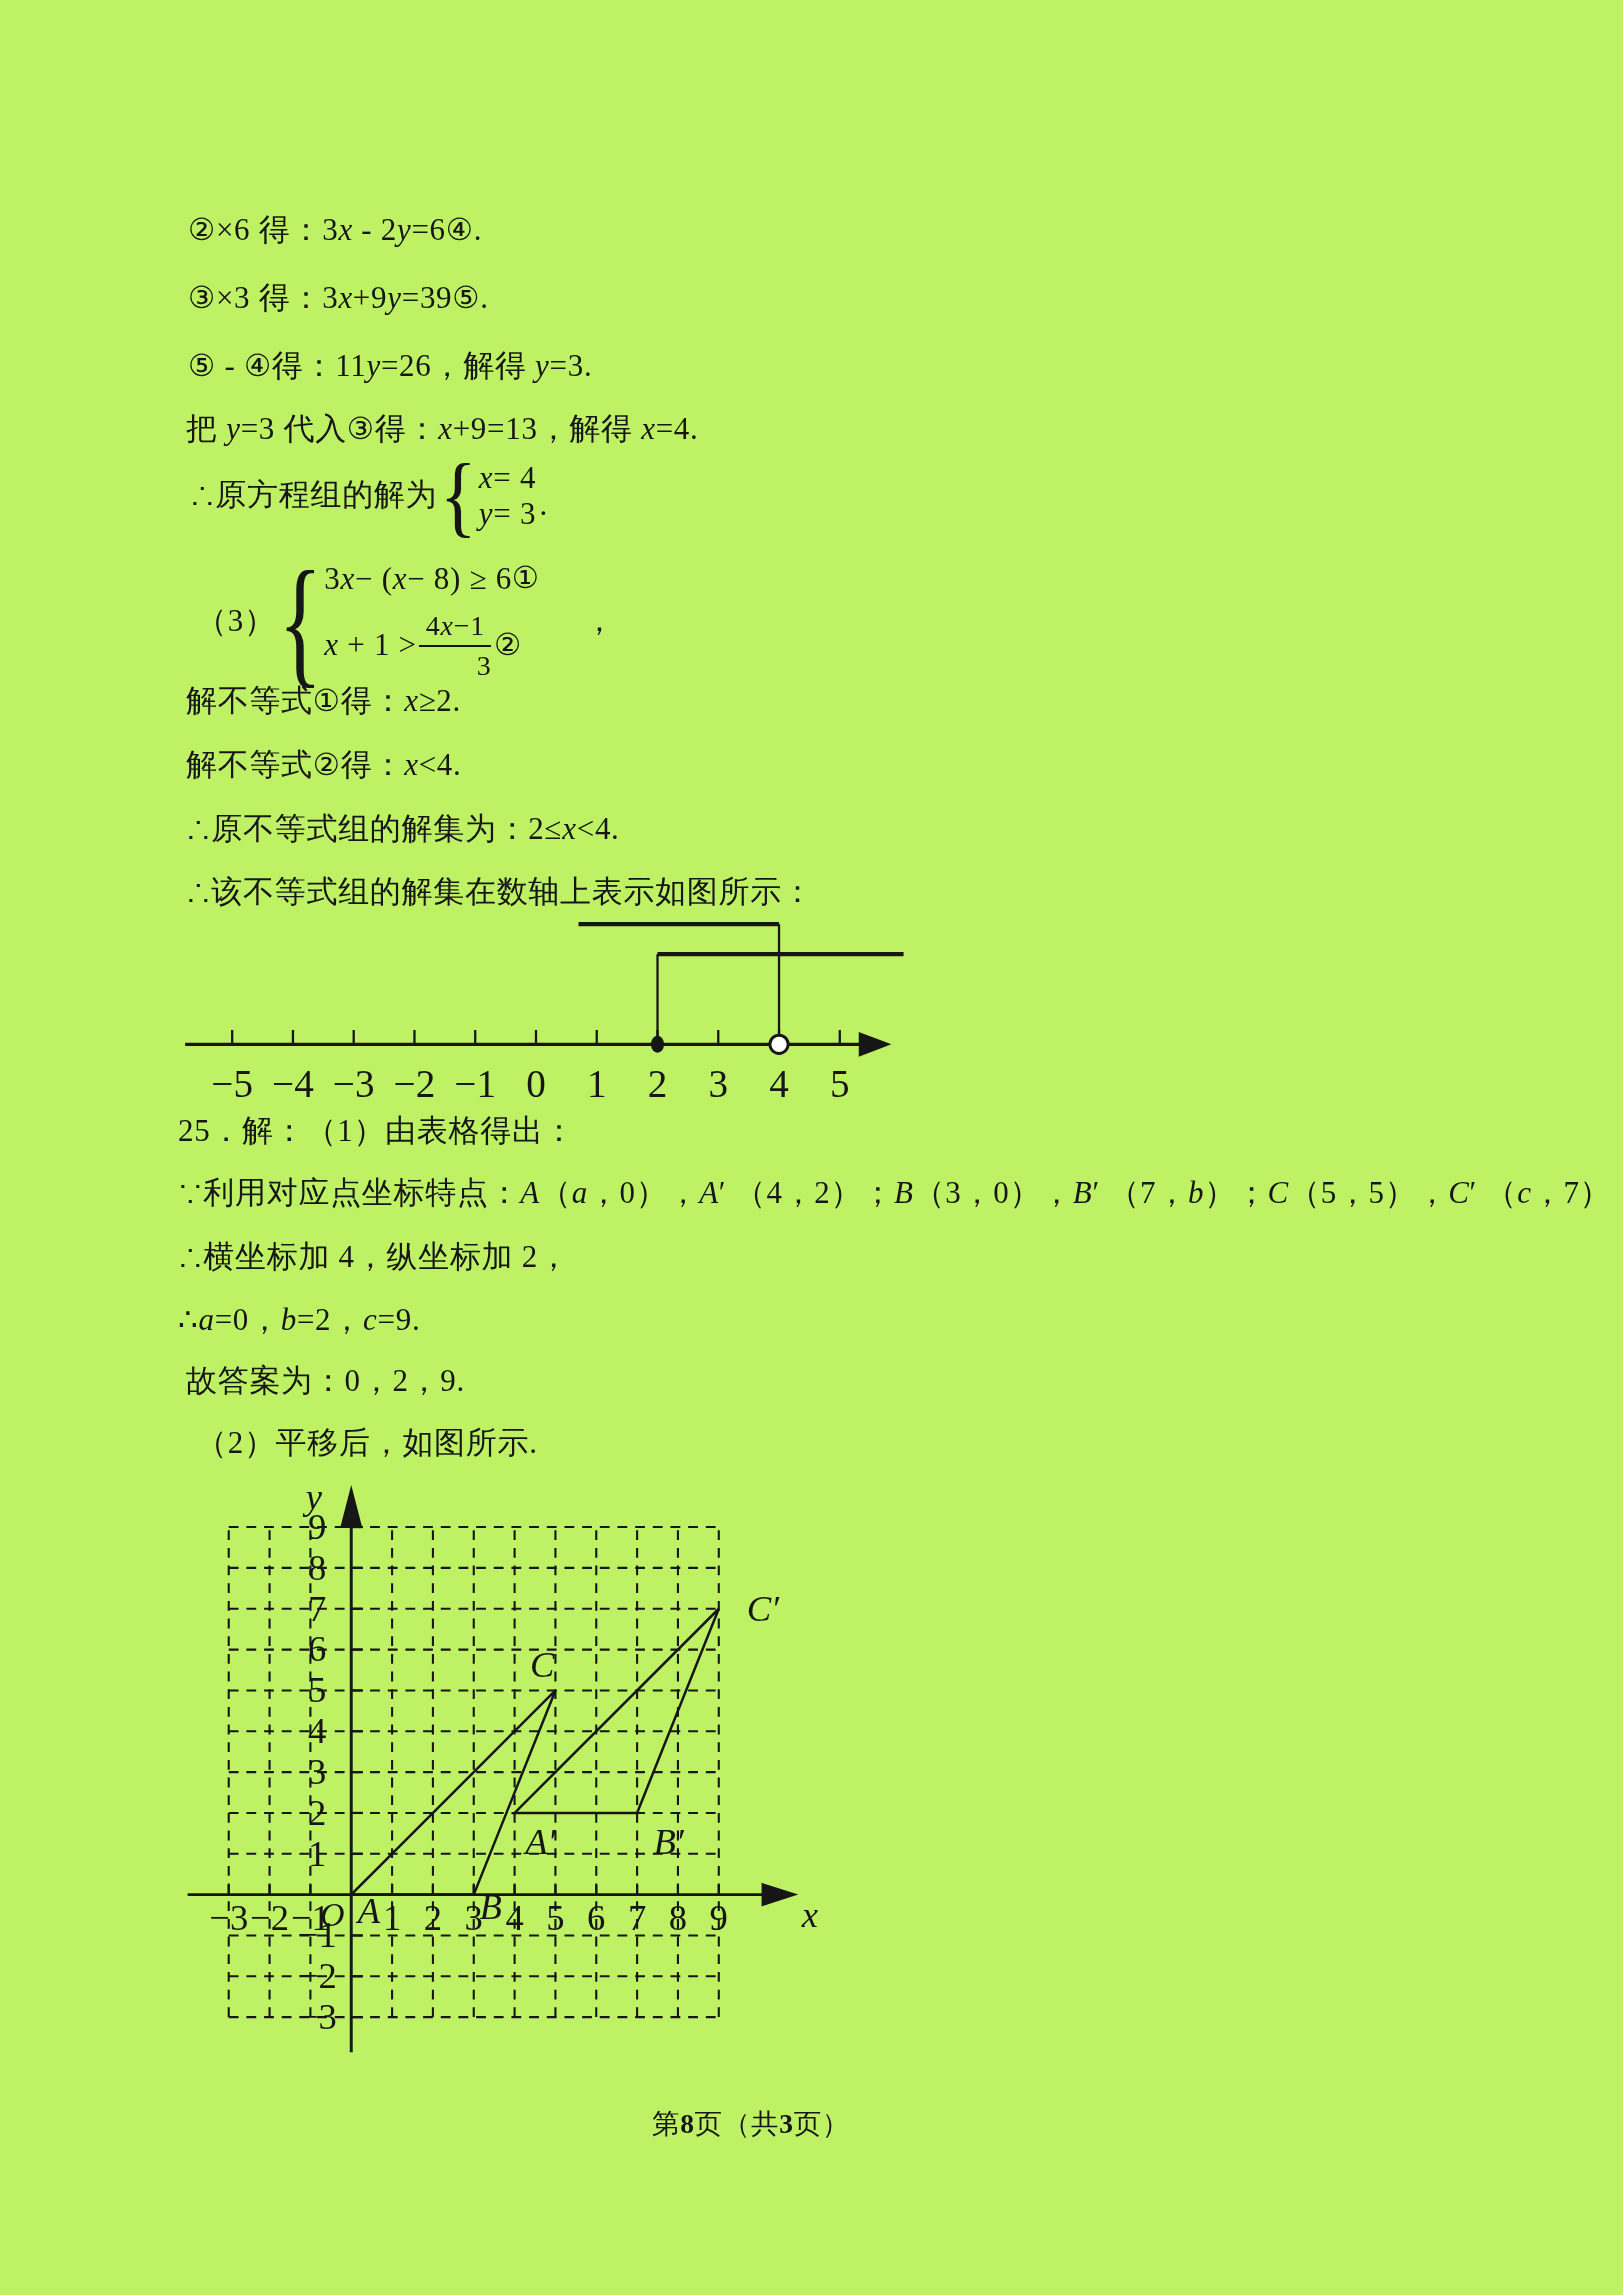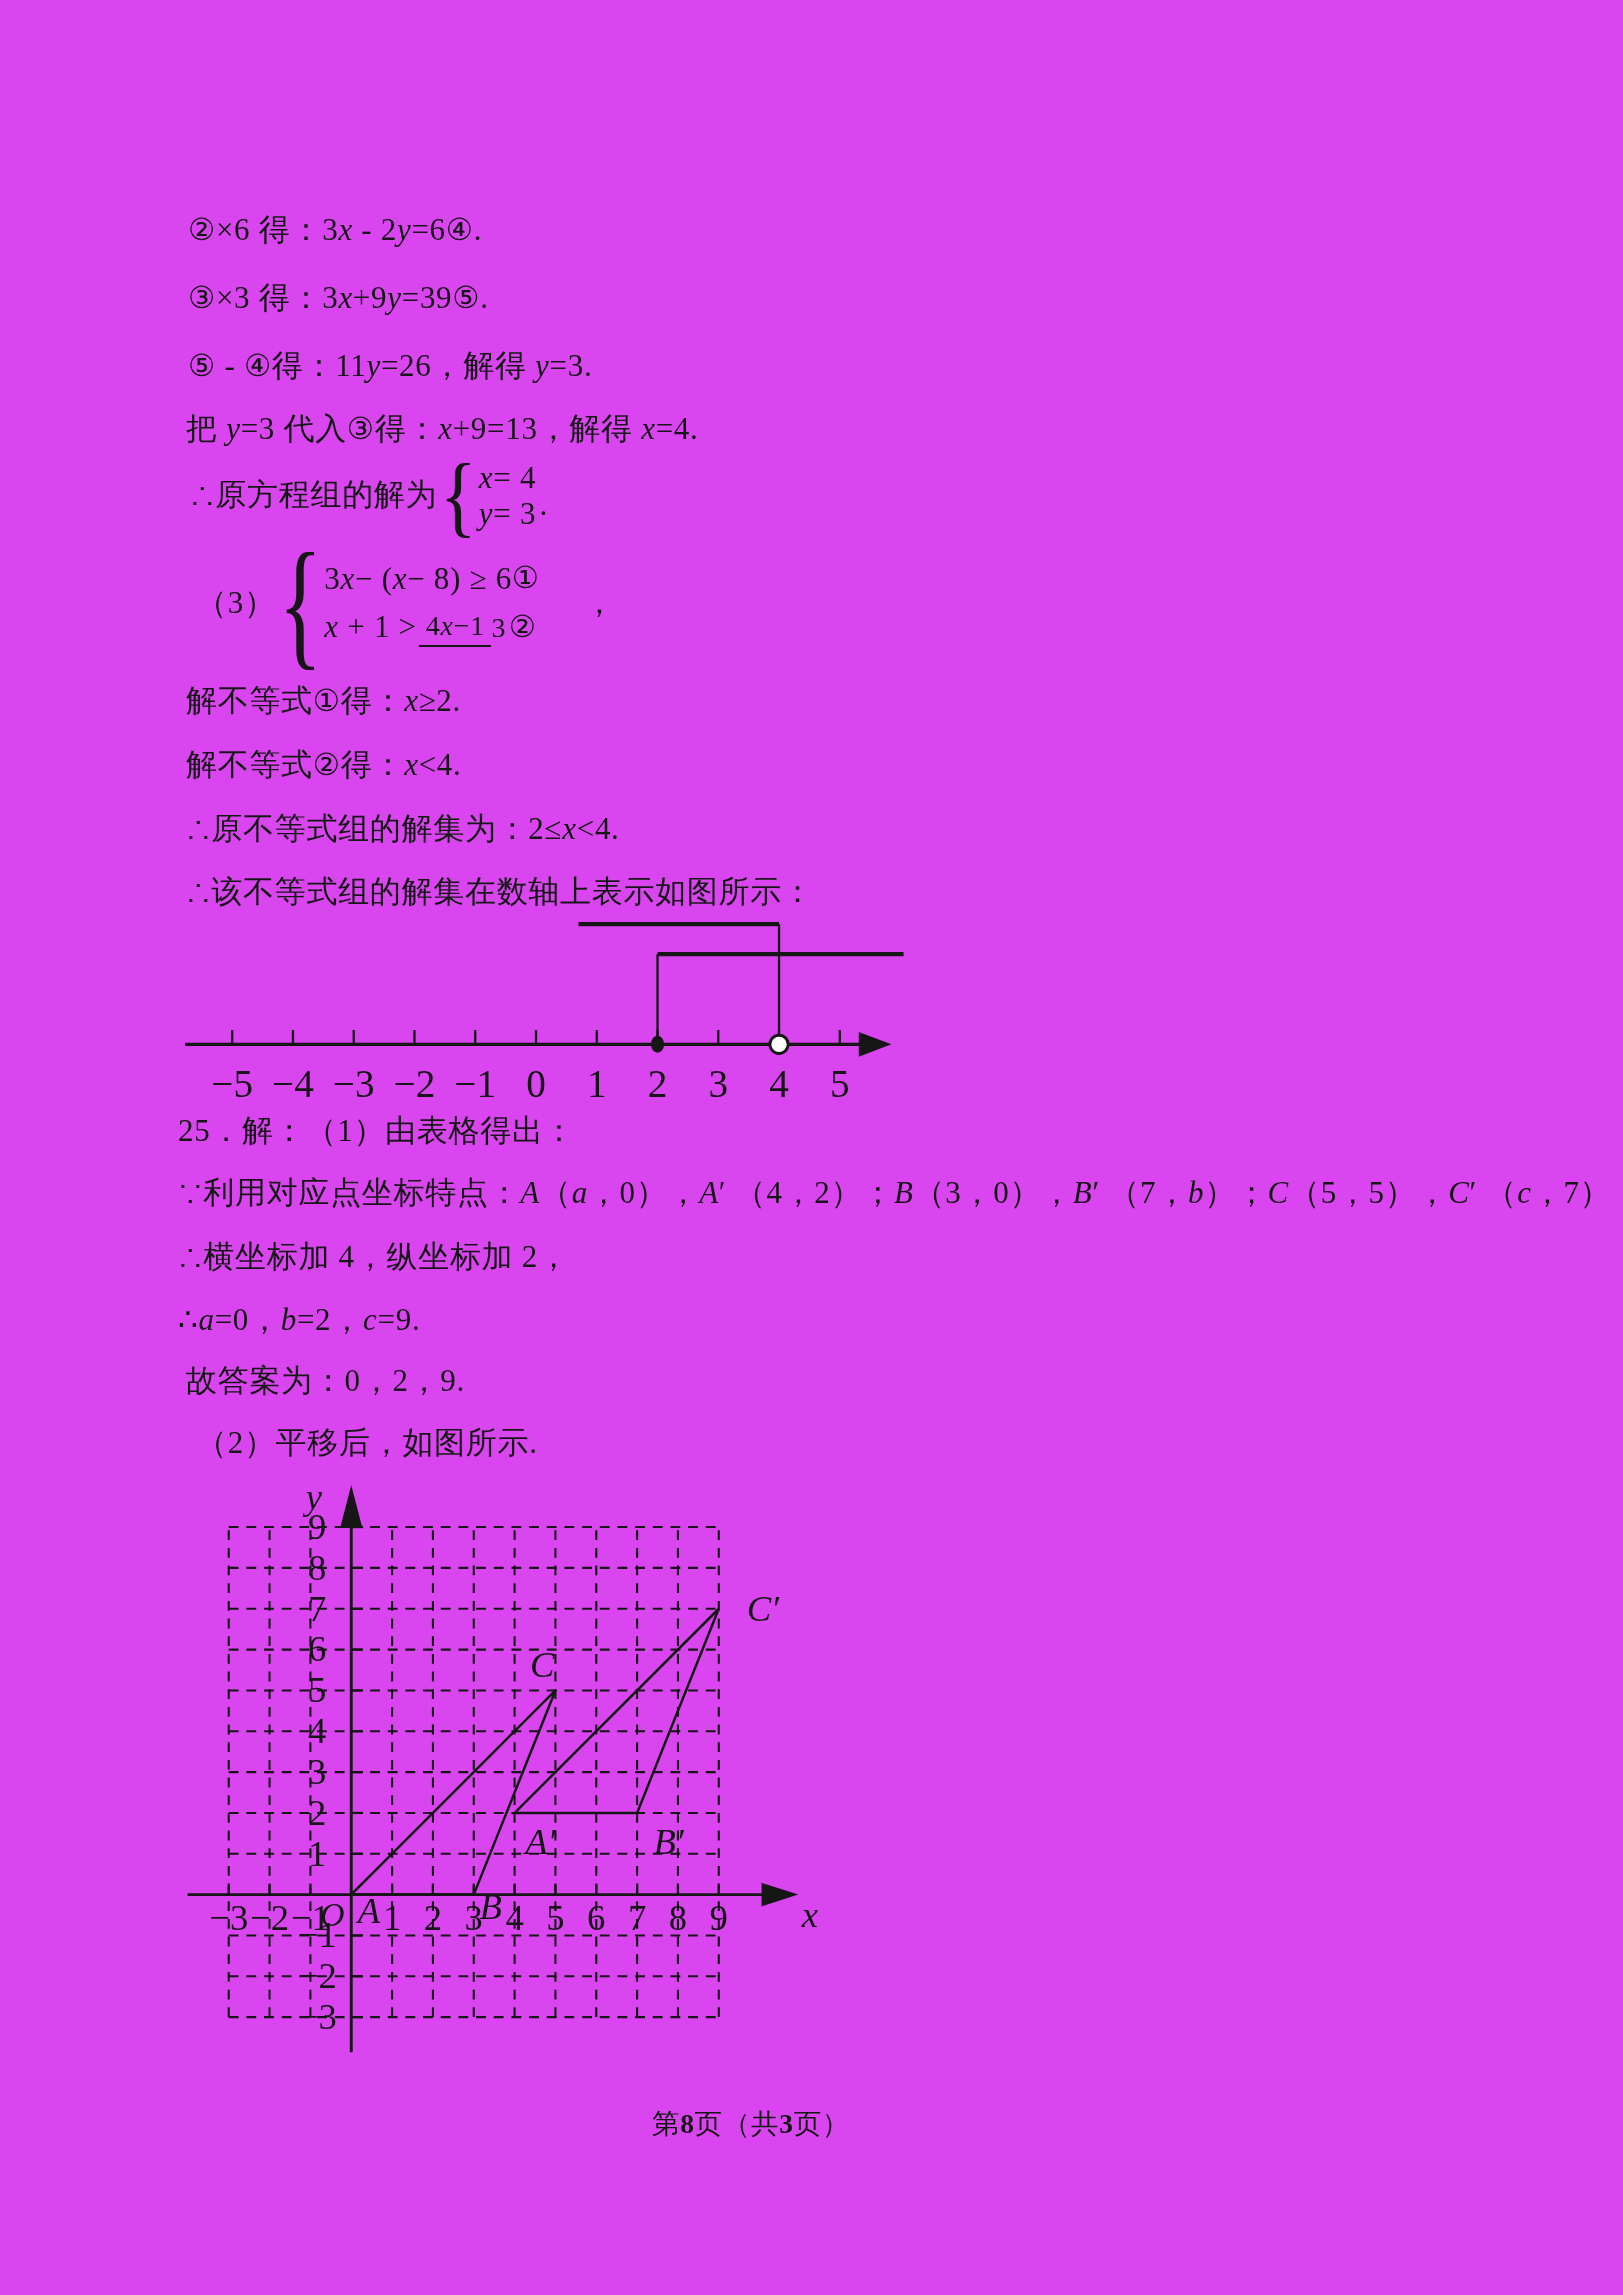--- a/index.html
+++ b/index.html
@@ -1,19 +1,19 @@
 <!DOCTYPE html>
 <html style="font-size:10.5px"><head>
 <meta charset="utf-8">
 <style>
   html,body{margin:0;padding:0;background:#e8e8e8;}
   .page{
     position:relative;
     width:1623px;height:2295px;
-    background:#d946ef;
+    background:#bef264;
     font-family:"Liberation Serif","DejaVu Serif",serif;
     color:#161616;
     overflow:hidden;
   }
   .tl{
     position:absolute;
     font-size:31px;
     letter-spacing:0.7px;
     white-space:nowrap;
     line-height:1.25;
@@ -26,21 +26,21 @@
   .brace{
     font-size:77px;line-height:1;font-weight:400;
     transform:scaleY(1.18);transform-origin:center;
     margin:0 1.3px 0 2.6px;
   }
   .brace.big{font-size:92px;transform:scaleY(1.55);}
   .stack{display:flex;flex-direction:column;justify-content:center;}
   .srow{display:inline-flex;align-items:center;line-height:1.25;}
   .stack.s1 .srow{line-height:1.15;}
   .sys .srow{margin:4.6px 0;}
-  .frac{display:inline-flex;align-items:center;vertical-align:middle;margin:0 2.6px;font-size:28px;}
+  .frac{display:inline-flex;flex-direction:column;align-items:flex-end;vertical-align:middle;margin:0 2.6px;font-size:28px;}
   .frac .num{display:block;border-bottom:2.6px solid #161616;padding:0 6.5px 2px 6.5px;}
   .frac .den{display:block;padding-top:1.3px;}
   .sfx-bot{align-self:flex-end;transform:translateY(-9.2px);margin-left:3.3px;}
   .sfx-mid{align-self:center;margin-left:44px;}
   .fig{position:absolute;}
   .footer{
     position:absolute;top:2106px;left:0;width:1502px;
     text-align:center;font-size:27.5px;letter-spacing:0.7px;
   }
 </style>

